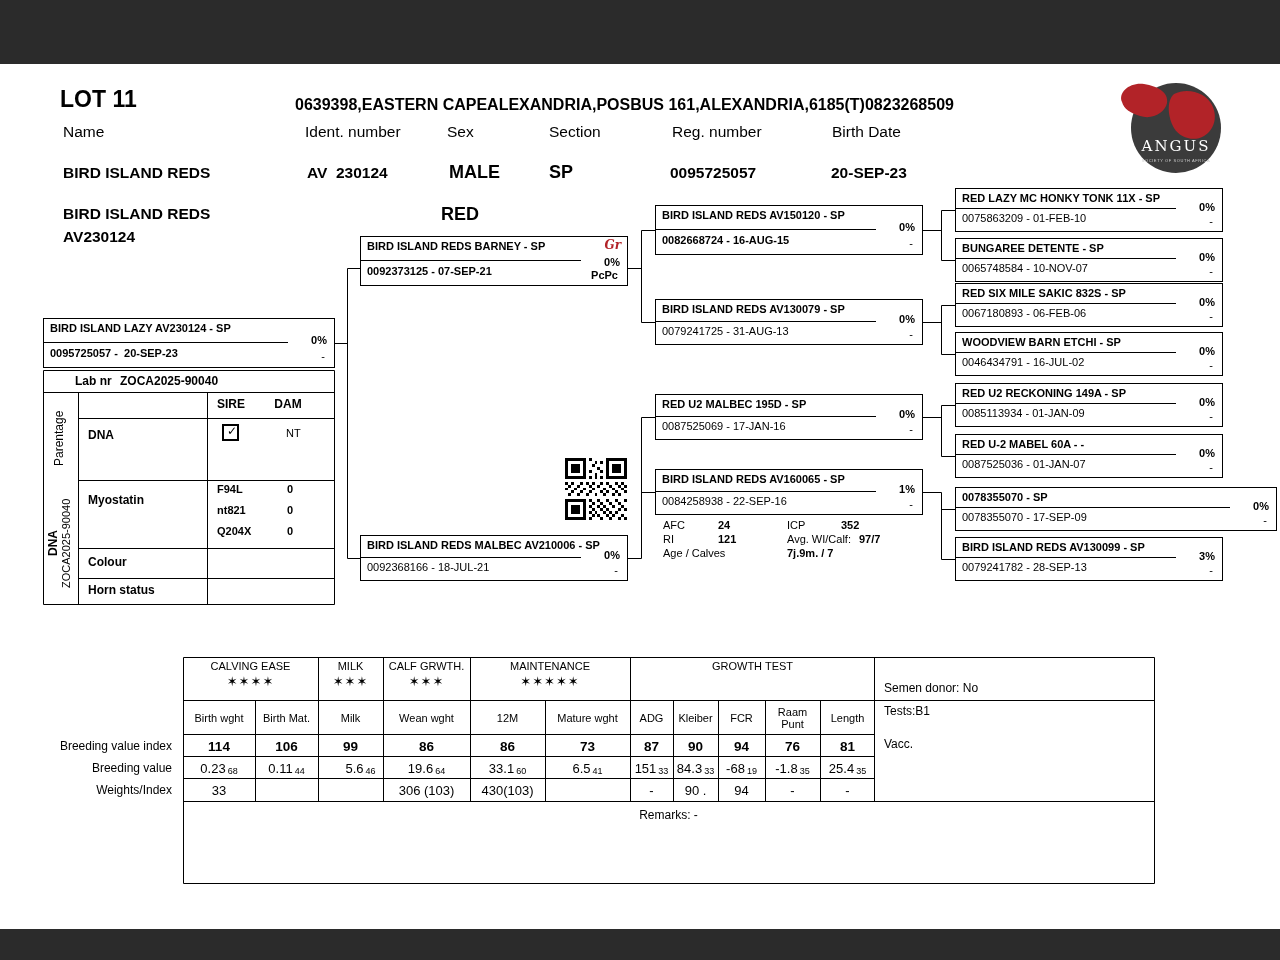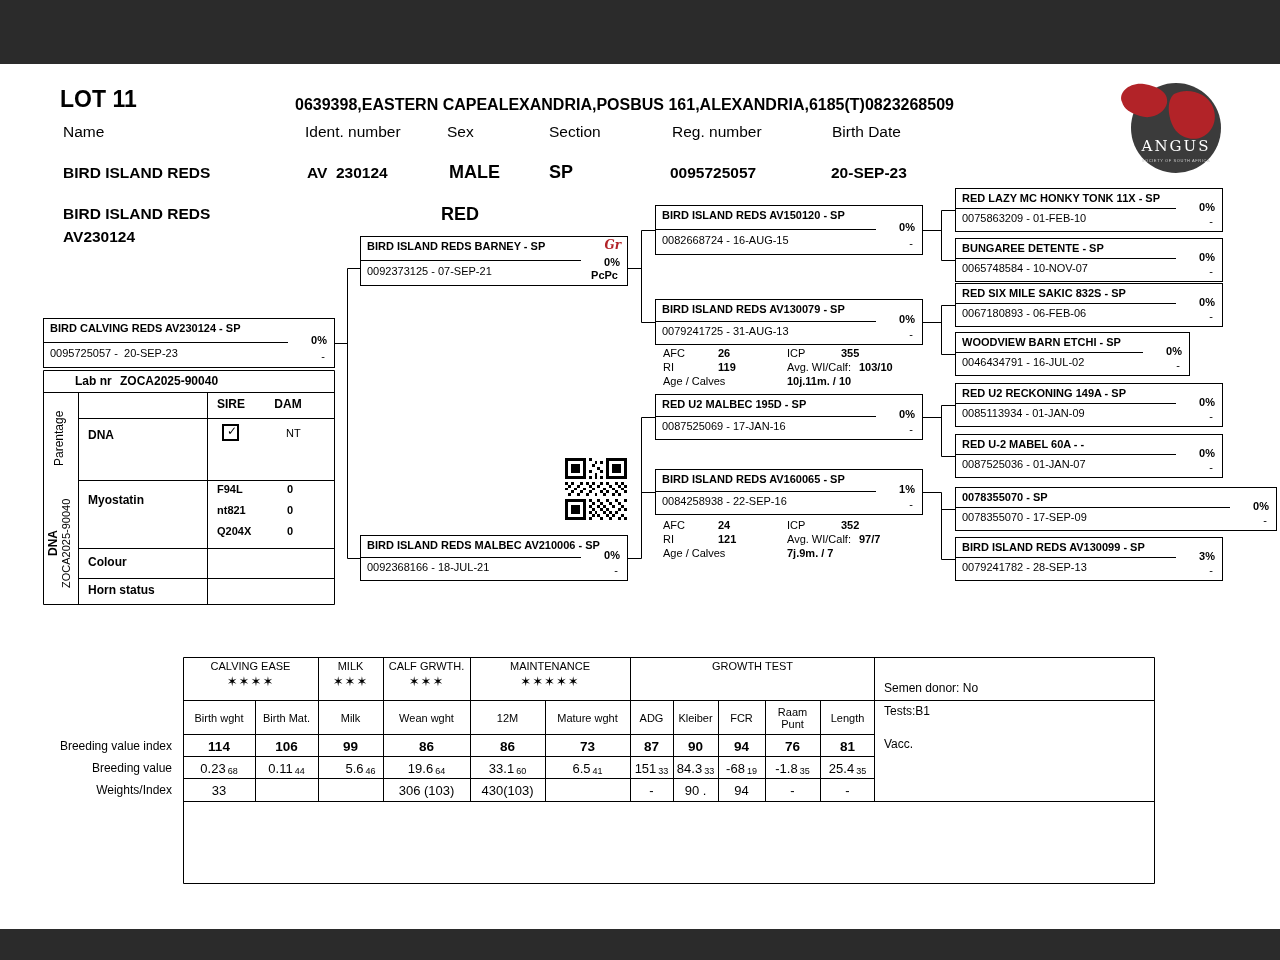--- a/index.html
+++ b/index.html
@@ -13,21 +13,21 @@
   .bar{position:absolute;left:0;width:1280px;background:#2b2b2b;}
   .bar.top{top:0;height:64px;} .bar.bottom{top:929px;height:31px;}
   svg.lines{position:absolute;left:0;top:0;pointer-events:none;}
   
   .pbox{position:absolute;border:1px solid #000;background:#fff;box-sizing:border-box;}
   .pbox .pt{position:absolute;left:6px;top:3px;font-size:11px;font-weight:bold;white-space:pre;}
   .pbox .psep{position:absolute;left:0;right:46px;height:1px;background:#000;}
   .pbox .pd{position:absolute;left:6px;font-size:11px;white-space:pre;}
   .pbox .ppct{position:absolute;right:7px;font-size:11px;font-weight:bold;}
   .pbox .pdash{position:absolute;right:9px;font-size:11px;}
-  .h50{height:50px;} .h50 .psep{top:23px;} .h50 .pd{top:28px;} .h50 .ppct{top:15px;} .h50 .pdash{top:31px;}
+  .h50{height:50px;} .h50 .psep{top:23px;} .h50 .pd{top:28px;font-weight:bold;} .h50 .ppct{top:15px;} .h50 .pdash{top:31px;}
   .h46{height:46px;} .h46 .psep{top:21px;} .h46 .pd{top:25px;} .h46 .ppct{top:13px;} .h46 .pdash{top:28px;}
   .h44{height:44px;} .h44 .psep{top:19px;} .h44 .pd{top:23px;} .h44 .ppct{top:12px;} .h44 .pdash{top:26px;}
   .badge{position:absolute;right:6px;top:1px;color:#b22328;font-family:"DejaVu Serif",serif;
          font-style:italic;font-weight:bold;font-size:12px;}
   
   .stats{position:absolute;}
   .srow{height:14px;font-size:11px;white-space:pre;}
   .sl{display:inline-block;} .sv{display:inline-block;font-weight:bold;}
   .w55{width:55px;} .w69{width:69px;} .w54{width:54px;} .w124{width:124px;} .g8{margin-left:8px;}
   
@@ -83,21 +83,21 @@
 
   <svg class="abs" style="left:1112px;top:78px" width="118" height="96" viewBox="0 0 118 96">
     <circle cx="64" cy="50" r="45" fill="#3b3b3b"></circle>
     <path d="M10 24 C6 14 18 4 32 6 C46 8 57 15 55 25 C53 35 40 42 28 38 C18 35 12 31 10 24 Z" fill="#b22328"></path>
     <path d="M62 16 C76 9 94 15 100 27 C106 39 102 52 92 58 C82 64 68 60 62 50 C56 40 54 23 62 16 Z" fill="#b22328"></path>
     <text x="64" y="73" text-anchor="middle" fill="#ffffff" font-family="DejaVu Serif, serif" font-size="15" letter-spacing="2">ANGUS</text>
     <text x="64" y="84" text-anchor="middle" fill="#cccccc" font-size="4" letter-spacing="0.6">SOCIETY OF SOUTH AFRICA</text>
   </svg>
 
   <div class="pbox h50" style="left:43px;top:318px;width:292px">
-    <div class="pt">BIRD CALVING REDS AV230124 - SP</div>
+    <div class="pt">BIRD ISLAND LAZY AV230124 - SP</div>
     <div class="psep"></div>
     <div class="pd">0095725057 -  20-SEP-23</div>
     <div class="ppct">0%</div>
     <div class="pdash">-</div>
   </div>
 
   <div class="pbox h50" style="left:360px;top:236px;width:268px">
     <div class="pt">BIRD ISLAND REDS BARNEY - SP</div>
     <div class="psep"></div>
     <div class="pd">0092373125 - 07-SEP-21</div>
@@ -163,21 +163,21 @@
   </div>
 
   <div class="pbox h44" style="left:955px;top:283px;width:268px">
     <div class="pt">RED SIX MILE SAKIC 832S - SP</div>
     <div class="psep"></div>
     <div class="pd">0067180893 - 06-FEB-06</div>
     <div class="ppct">0%</div>
     <div class="pdash">-</div>
   </div>
 
-  <div class="pbox h44" style="left:955px;top:332px;width:235px">
+  <div class="pbox h44" style="left:955px;top:332px;width:268px">
     <div class="pt">WOODVIEW BARN ETCHI - SP</div>
     <div class="psep"></div>
     <div class="pd">0046434791 - 16-JUL-02</div>
     <div class="ppct">0%</div>
     <div class="pdash">-</div>
   </div>
 
   <div class="pbox h44" style="left:955px;top:383px;width:268px">
     <div class="pt">RED U2 RECKONING 149A - SP</div>
     <div class="psep"></div>
@@ -203,25 +203,20 @@
   </div>
 
   <div class="pbox h44" style="left:955px;top:537px;width:268px">
     <div class="pt">BIRD ISLAND REDS AV130099 - SP</div>
     <div class="psep"></div>
     <div class="pd">0079241782 - 28-SEP-13</div>
     <div class="ppct">3%</div>
     <div class="pdash">-</div>
   </div>
 
-  <div class="stats" style="left:663px;top:347px">
-    <div class="srow"><span class="sl w55">AFC</span><span class="sv w69">26</span><span class="sl w54">ICP</span><span class="sv">355</span></div>
-    <div class="srow"><span class="sl w55">RI</span><span class="sv w69">119</span><span class="sl">Avg. WI/Calf:</span><span class="sv g8">103/10</span></div>
-    <div class="srow"><span class="sl w124">Age / Calves</span><span class="sv">10j.11m. / 10</span></div>
-  </div>
 
   <div class="stats" style="left:663px;top:519px">
     <div class="srow"><span class="sl w55">AFC</span><span class="sv w69">24</span><span class="sl w54">ICP</span><span class="sv">352</span></div>
     <div class="srow"><span class="sl w55">RI</span><span class="sv w69">121</span><span class="sl">Avg. WI/Calf:</span><span class="sv g8">97/7</span></div>
     <div class="srow"><span class="sl w124">Age / Calves</span><span class="sv">7j.9m. / 7</span></div>
   </div>
 
 
   <div class="t b f12" style="left:75px;top:374px">Lab nr</div>
   <div class="t b f12" style="left:120px;top:374px">ZOCA2025-90040</div>
@@ -349,14 +344,15 @@
   <div class="cell r3" style="left:545px;width:85px"></div>
   <div class="cell r3" style="left:630px;width:43px">-</div>
   <div class="cell r3" style="left:673px;width:45px">90 .</div>
   <div class="cell r3" style="left:718px;width:47px">94</div>
   <div class="cell r3" style="left:765px;width:55px">-</div>
   <div class="cell r3" style="left:820px;width:55px">-</div>
 
   <div class="t f12" style="left:884px;top:681px">Semen donor: No</div>
   <div class="t f12" style="left:884px;top:704px">Tests:B1</div>
   <div class="t f12" style="left:884px;top:737px">Vacc.</div>
+  <div class="cell f12" style="left:183px;top:807px;width:971px;height:16px">Remarks: -</div>
 
 </div>
 
 </body></html>

